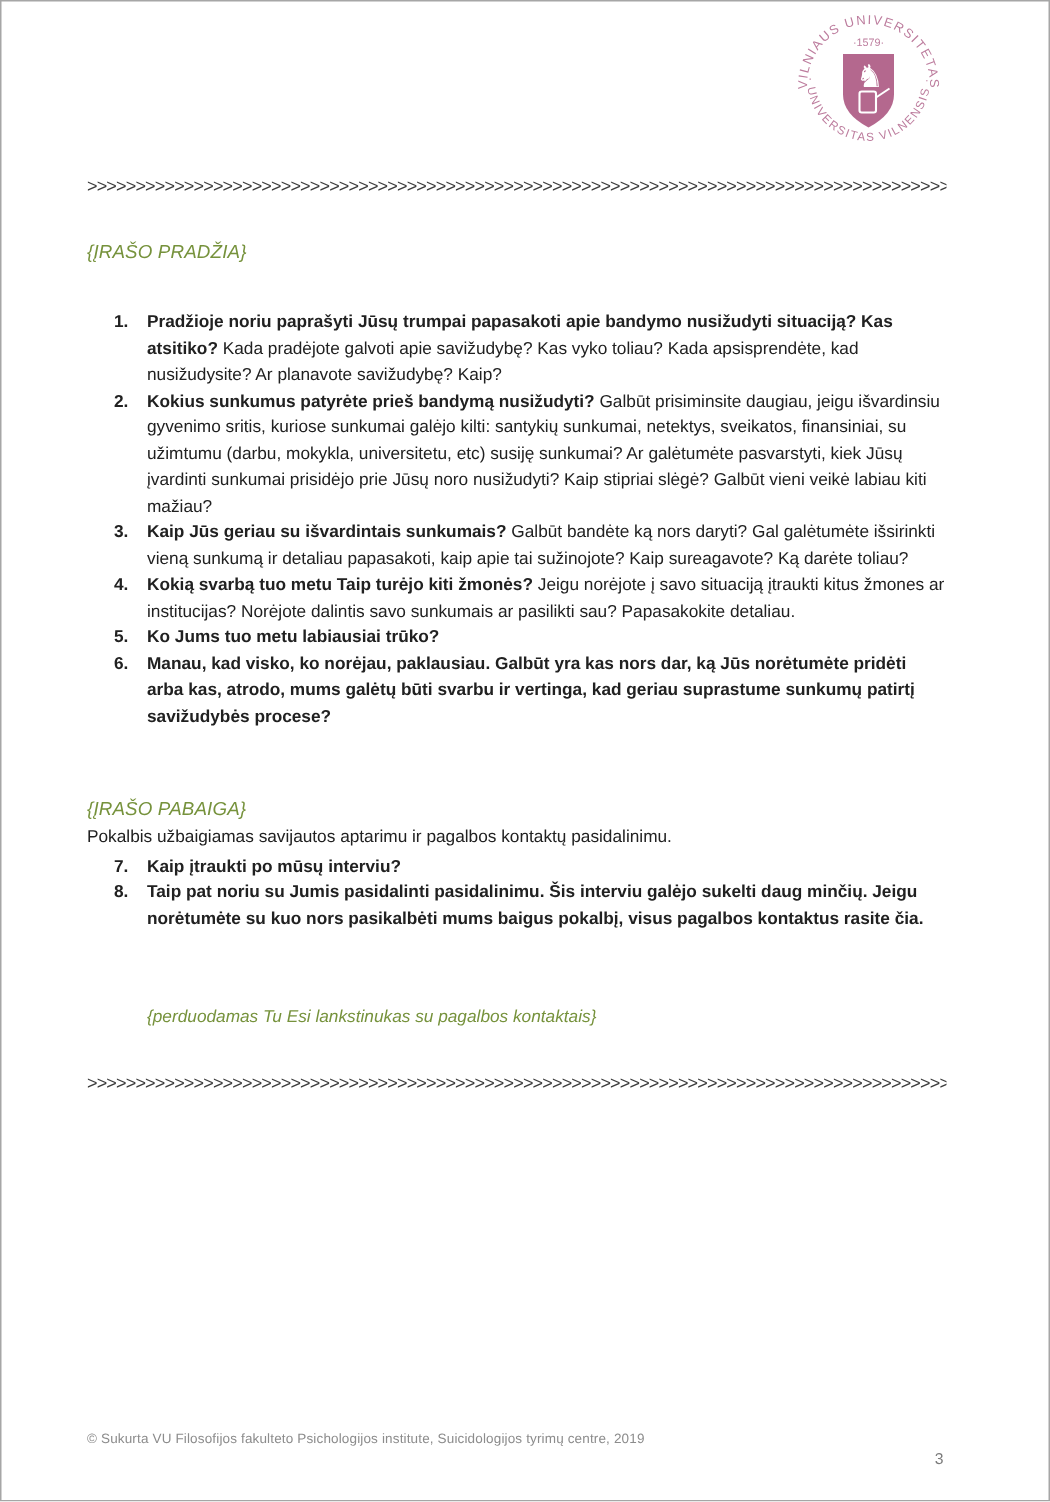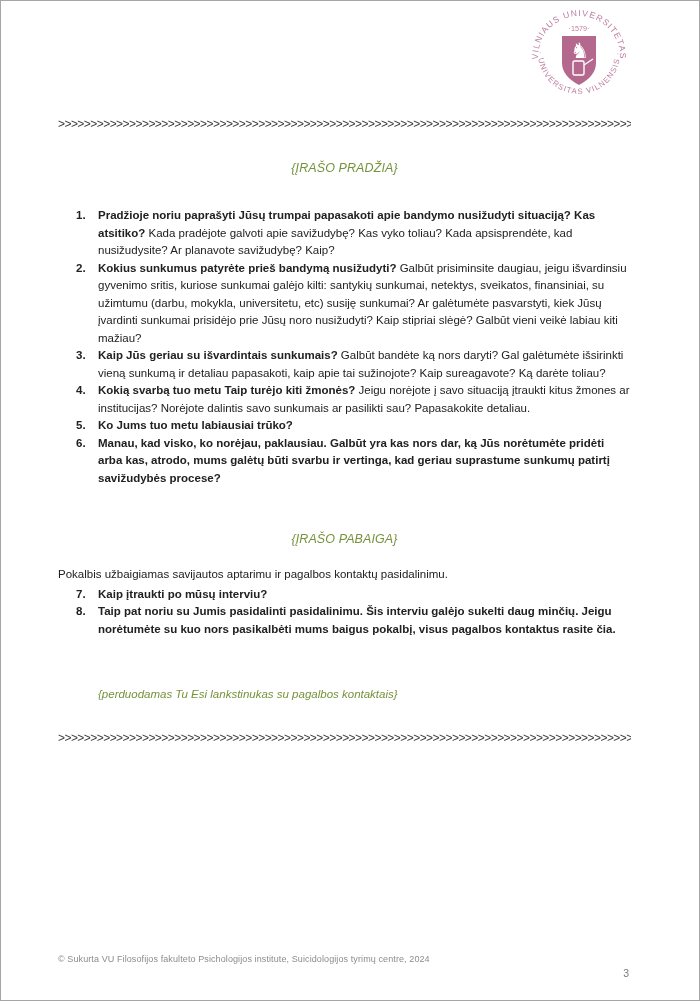--- a/index.html
+++ b/index.html
@@ -35,21 +35,20 @@
     color: #3d3d3d;
     max-width: 576px;
   }
   .divider.top { margin-top: 116px; }
   .divider.bottom { margin-top: 27px; }
   .section-label {
     font-style: italic;
     font-size: 12.5px;
     color: #76923c;
     letter-spacing: 0.1px;
-    text-align: center;
   }
   .section-label.start { margin-top: 30px; }
   .section-label.end { margin-top: 45px; }
   .q-list {
     list-style: none;
     margin: 0;
     padding: 0;
     font-size: 11.5px;
     line-height: 17.5px;
   }
@@ -57,21 +56,21 @@
   .q-list.second { margin-top: 2px; }
   .q-item { display: flex; padding-left: 18px; }
   .q-num {
     font-weight: bold;
     width: 22px;
     flex: 0 0 22px;
   }
   .q-text { flex: 1; }
   .q-bold { font-weight: bold; }
   .closing-paragraph {
-    margin: 20px 0 0 0;
+    margin: 4px 0 0 0;
     font-size: 11.5px;
     line-height: 17.5px;
   }
   .handout-note {
     font-style: italic;
     color: #76923c;
     font-weight: normal;
     margin-top: 48px;
   }
   .footer-copyright {
@@ -163,16 +162,16 @@
         <span class="q-text"><span class="q-bold">Taip pat noriu su Jumis pasidalinti pasidalinimu. Šis interviu galėjo sukelti daug minčių. Jeigu norėtumėte su kuo nors pasikalbėti mums baigus pokalbį, visus pagalbos kontaktus rasite čia.</span><span></span>
           <div class="handout-note">{perduodamas Tu Esi lankstinukas su pagalbos kontaktais}</div>
         </span>
       </li>
     </ol>
 
     <div class="divider bottom">&gt;&gt;&gt;&gt;&gt;&gt;&gt;&gt;&gt;&gt;&gt;&gt;&gt;&gt;&gt;&gt;&gt;&gt;&gt;&gt;&gt;&gt;&gt;&gt;&gt;&gt;&gt;&gt;&gt;&gt;&gt;&gt;&gt;&gt;&gt;&gt;&gt;&gt;&gt;&gt;&gt;&gt;&gt;&gt;&gt;&gt;&gt;&gt;&gt;&gt;&gt;&gt;&gt;&gt;&gt;&gt;&gt;&gt;&gt;&gt;&gt;&gt;&gt;&gt;&gt;&gt;&gt;&gt;&gt;&gt;&gt;&gt;&gt;&gt;&gt;&gt;&gt;&gt;&gt;&gt;&gt;&gt;&gt;&gt;&gt;&gt;&gt;&gt;&gt;&gt;&gt;&gt;&gt;&gt;</div>
 
   </div>
 
-  <div class="footer-copyright">© Sukurta VU Filosofijos fakulteto Psichologijos institute, Suicidologijos tyrimų centre, 2024</div>
+  <div class="footer-copyright">© Sukurta VU Filosofijos fakulteto Psichologijos institute, Suicidologijos tyrimų centre, 2019</div>
   <div class="page-number">3</div>
 
 </div>
 
 </body></html>

